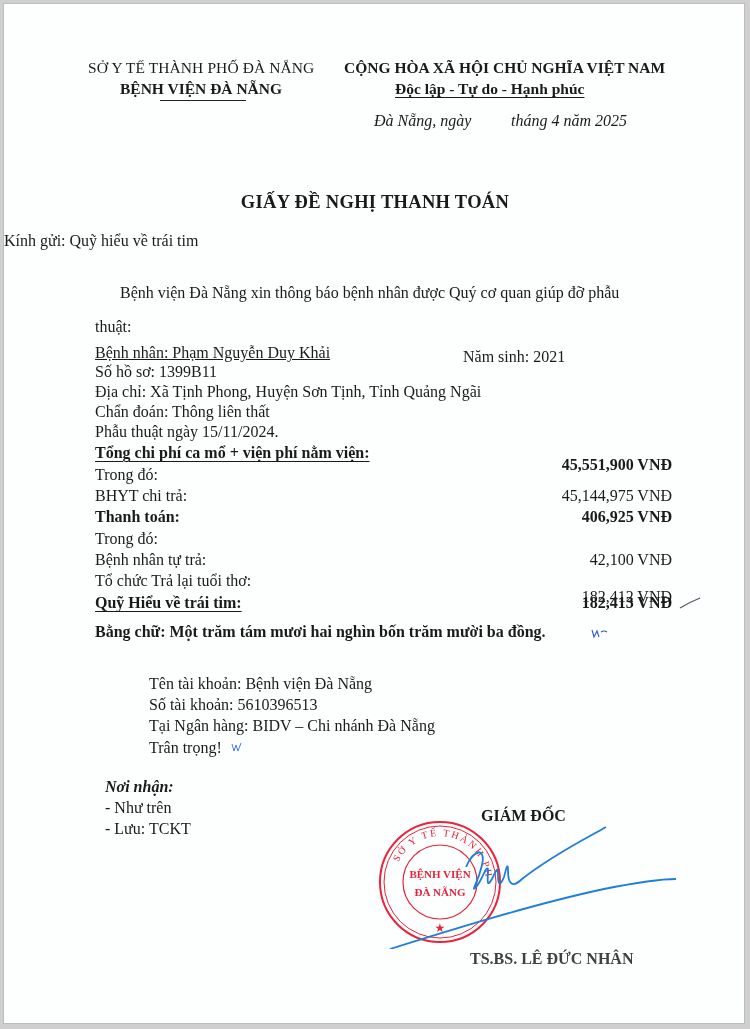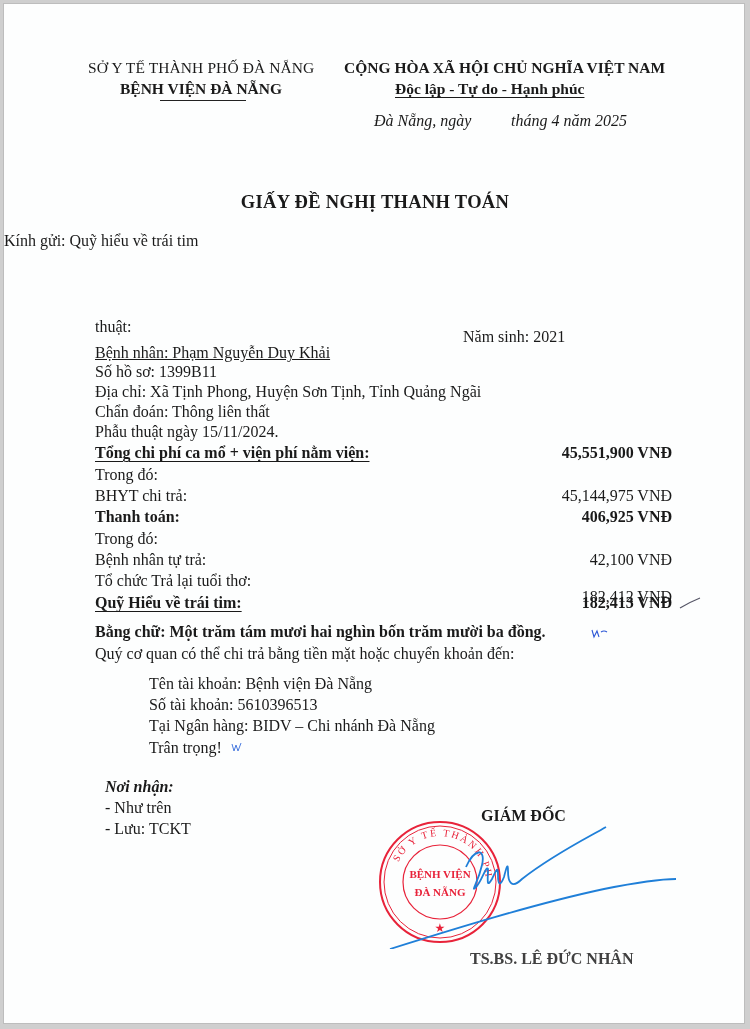--- a/index.html
+++ b/index.html
@@ -44,52 +44,52 @@
   <div class="abs" style="left:156px; top:96px; width:86px; height:1px; background:#222;"></div>
 
   <div class="abs hdr-b" style="left:340px; top:55px;">CỘNG HÒA XÃ HỘI CHỦ NGHĨA VIỆT NAM</div>
   <div class="abs hdr-b u" style="left:391px; top:76px;">Độc lập - Tự do - Hạnh phúc</div>
   <div class="abs body it" style="left:370px; top:108px;">Đà Nẵng, ngày</div>
   <div class="abs body it" style="left:507px; top:108px;">tháng 4 năm 2025</div>
 
   <div class="abs title" style="left:0; width:742px; text-align:center; top:188px;">GIẤY ĐỀ NGHỊ THANH TOÁN</div>
   <div class="abs body" style="left:0; width:742px; text-align:left; top:228px;">Kính gửi: Quỹ hiểu về trái tim</div>
 
+  <div class="abs body" style="left:116px; top:280px;">Bệnh viện Đà Nẵng xin thông báo bệnh nhân được Quý cơ quan giúp đỡ phẫu</div>
   <div class="abs body" style="left:91px; top:314px;">thuật:</div>
 
   <div class="abs body" style="left:91px; top:340px;text-decoration:underline;">Bệnh nhân: Phạm Nguyễn Duy Khải</div>
-  <div class="abs body" style="left:459px; top:324px;">Năm sinh: 2021</div>
+  <div class="abs body" style="left:459px; top:344px;">Năm sinh: 2021</div>
   <div class="abs body" style="left:91px; top:359px;">Số hồ sơ: 1399B11</div>
   <div class="abs body" style="left:91px; top:379px;">Địa chỉ: Xã Tịnh Phong, Huyện Sơn Tịnh, Tỉnh Quảng Ngãi</div>
   <div class="abs body" style="left:91px; top:399px;">Chẩn đoán: Thông liên thất</div>
   <div class="abs body" style="left:91px; top:419px;">Phẫu thuật ngày 15/11/2024.</div>
 
   <div class="abs body b u" style="left:91px; top:440px;">Tổng chi phí ca mổ + viện phí nằm viện:</div>
-  <div class="abs body b right" style="right:72px; top:440px;">45,551,900 VNĐ</div>
+  <div class="abs body b right" style="right:72px; top:452px;">45,551,900 VNĐ</div>
   <div class="abs body" style="left:91px; top:462px;">Trong đó:</div>
   <div class="abs body" style="left:91px; top:483px;">BHYT chi trả:</div>
   <div class="abs body right" style="right:72px; top:483px;">45,144,975 VNĐ</div>
   <div class="abs body b" style="left:91px; top:504px;">Thanh toán:</div>
   <div class="abs body b right" style="right:72px; top:504px;">406,925 VNĐ</div>
   <div class="abs body" style="left:91px; top:526px;">Trong đó:</div>
   <div class="abs body" style="left:91px; top:547px;text-align:right;">Bệnh nhân tự trả:</div>
   <div class="abs body right" style="right:72px; top:547px;">42,100 VNĐ</div>
   <div class="abs body" style="left:91px; top:568px;">Tổ chức Trả lại tuổi thơ:</div>
   <div class="abs body right" style="right:72px; top:568px;margin-top:16px;">182,412 VNĐ</div>
   <div class="abs body b u" style="left:91px; top:590px;">Quỹ Hiểu về trái tim:</div>
   <div class="abs body b right" style="right:72px; top:590px;">182,413 VNĐ</div>
   <svg class="abs" style="left:674px; top:592px;" width="24" height="14">
     <path d="M2 12 Q 12 6 22 2" stroke="#556" stroke-width="1.2" fill="none"></path>
   </svg>
 
   <div class="abs body b" style="left:91px; top:619px;">Bằng chữ: Một trăm tám mươi hai nghìn bốn trăm mười ba đồng.</div>
   <svg class="abs" style="left:586px; top:622px;" width="20" height="14">
     <path d="M2 4 L4 11 L7 5 L9 11 M11 6 Q 14 4 17 6" stroke="#2b56d6" stroke-width="1.1" fill="none"></path>
   </svg>
-  <div class="abs body" style="left:91px; top:641px;">Quý cơ quan có thể chi trả bằng tiền mặt hoặc chuyển khoản đến:</div>
 
   <div class="abs body" style="left:145px; top:671px;">Tên tài khoản: Bệnh viện Đà Nẵng</div>
   <div class="abs body" style="left:145px; top:692px;">Số tài khoản:  5610396513</div>
   <div class="abs body" style="left:145px; top:713px;">Tại Ngân hàng: BIDV – Chi nhánh Đà Nẵng</div>
   <div class="abs body" style="left:145px; top:735px;text-align:center;">Trân trọng!</div>
   <svg class="abs" style="left:226px; top:737px;" width="14" height="12">
     <path d="M2 3 L4 10 L6 4 L8 10 L11 2" stroke="#4a7be0" stroke-width="1" fill="none"></path>
   </svg>
 
   <div class="abs body b it" style="left:101px; top:774px;">Nơi nhận:</div>

